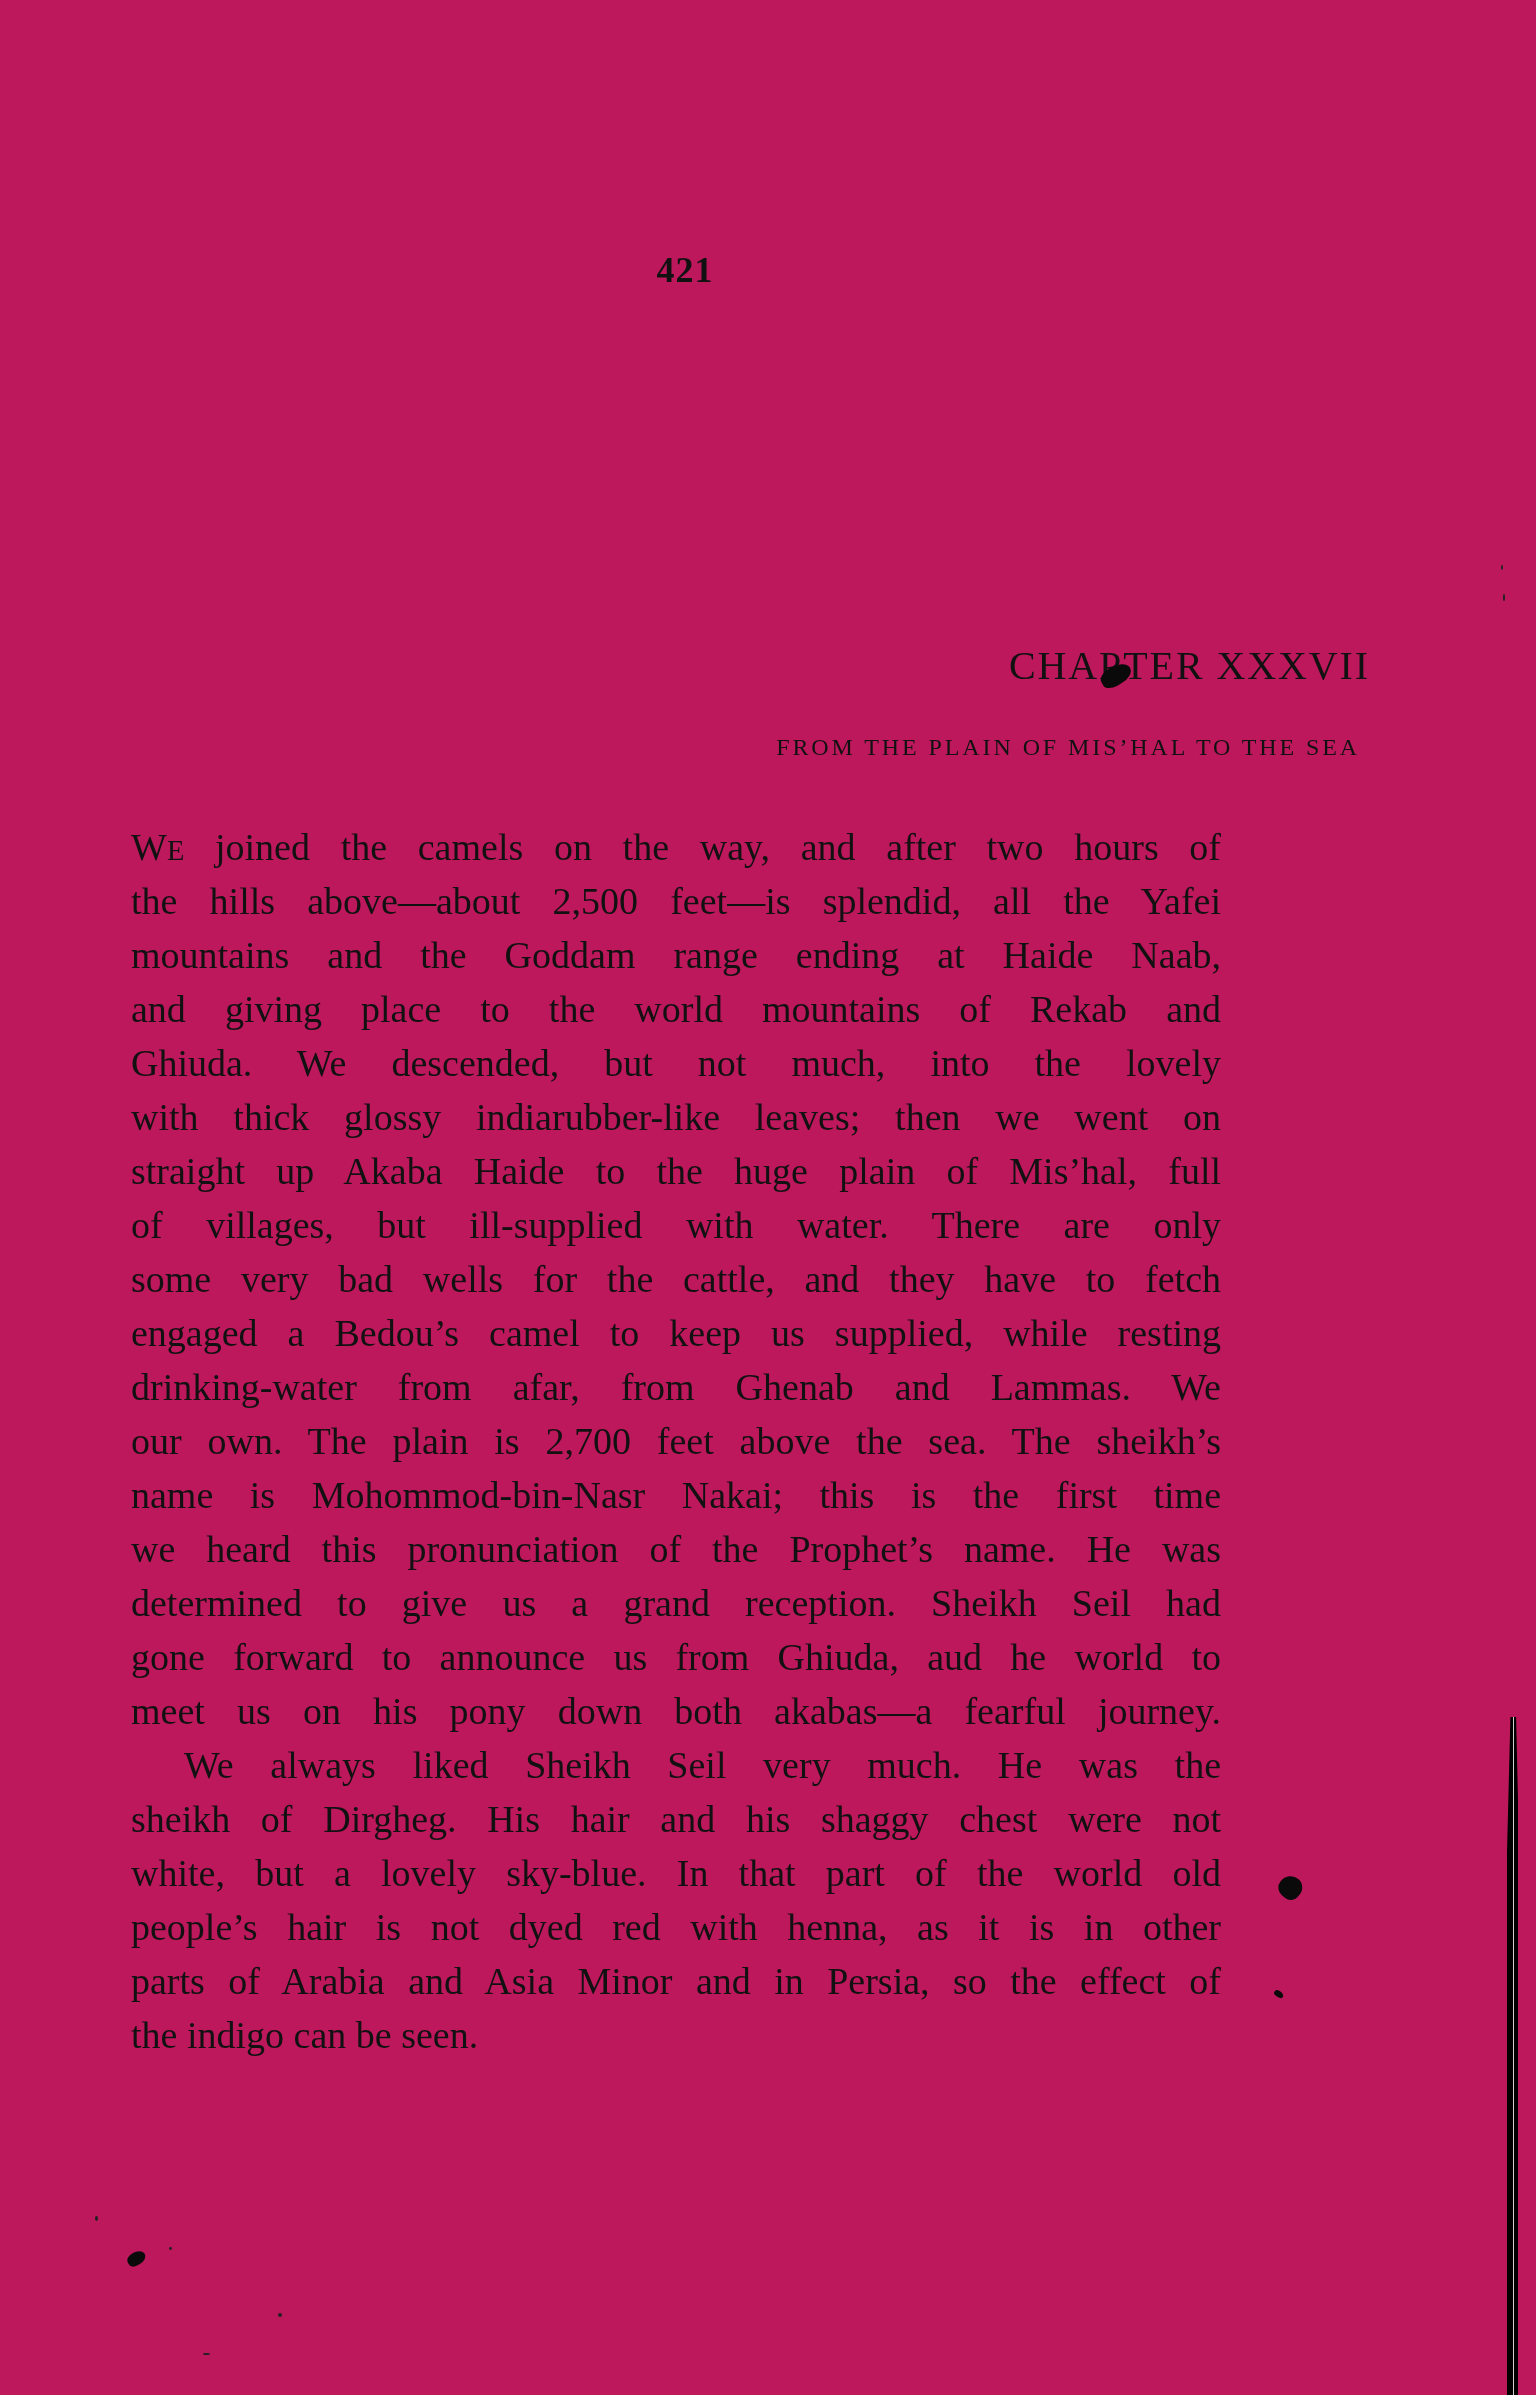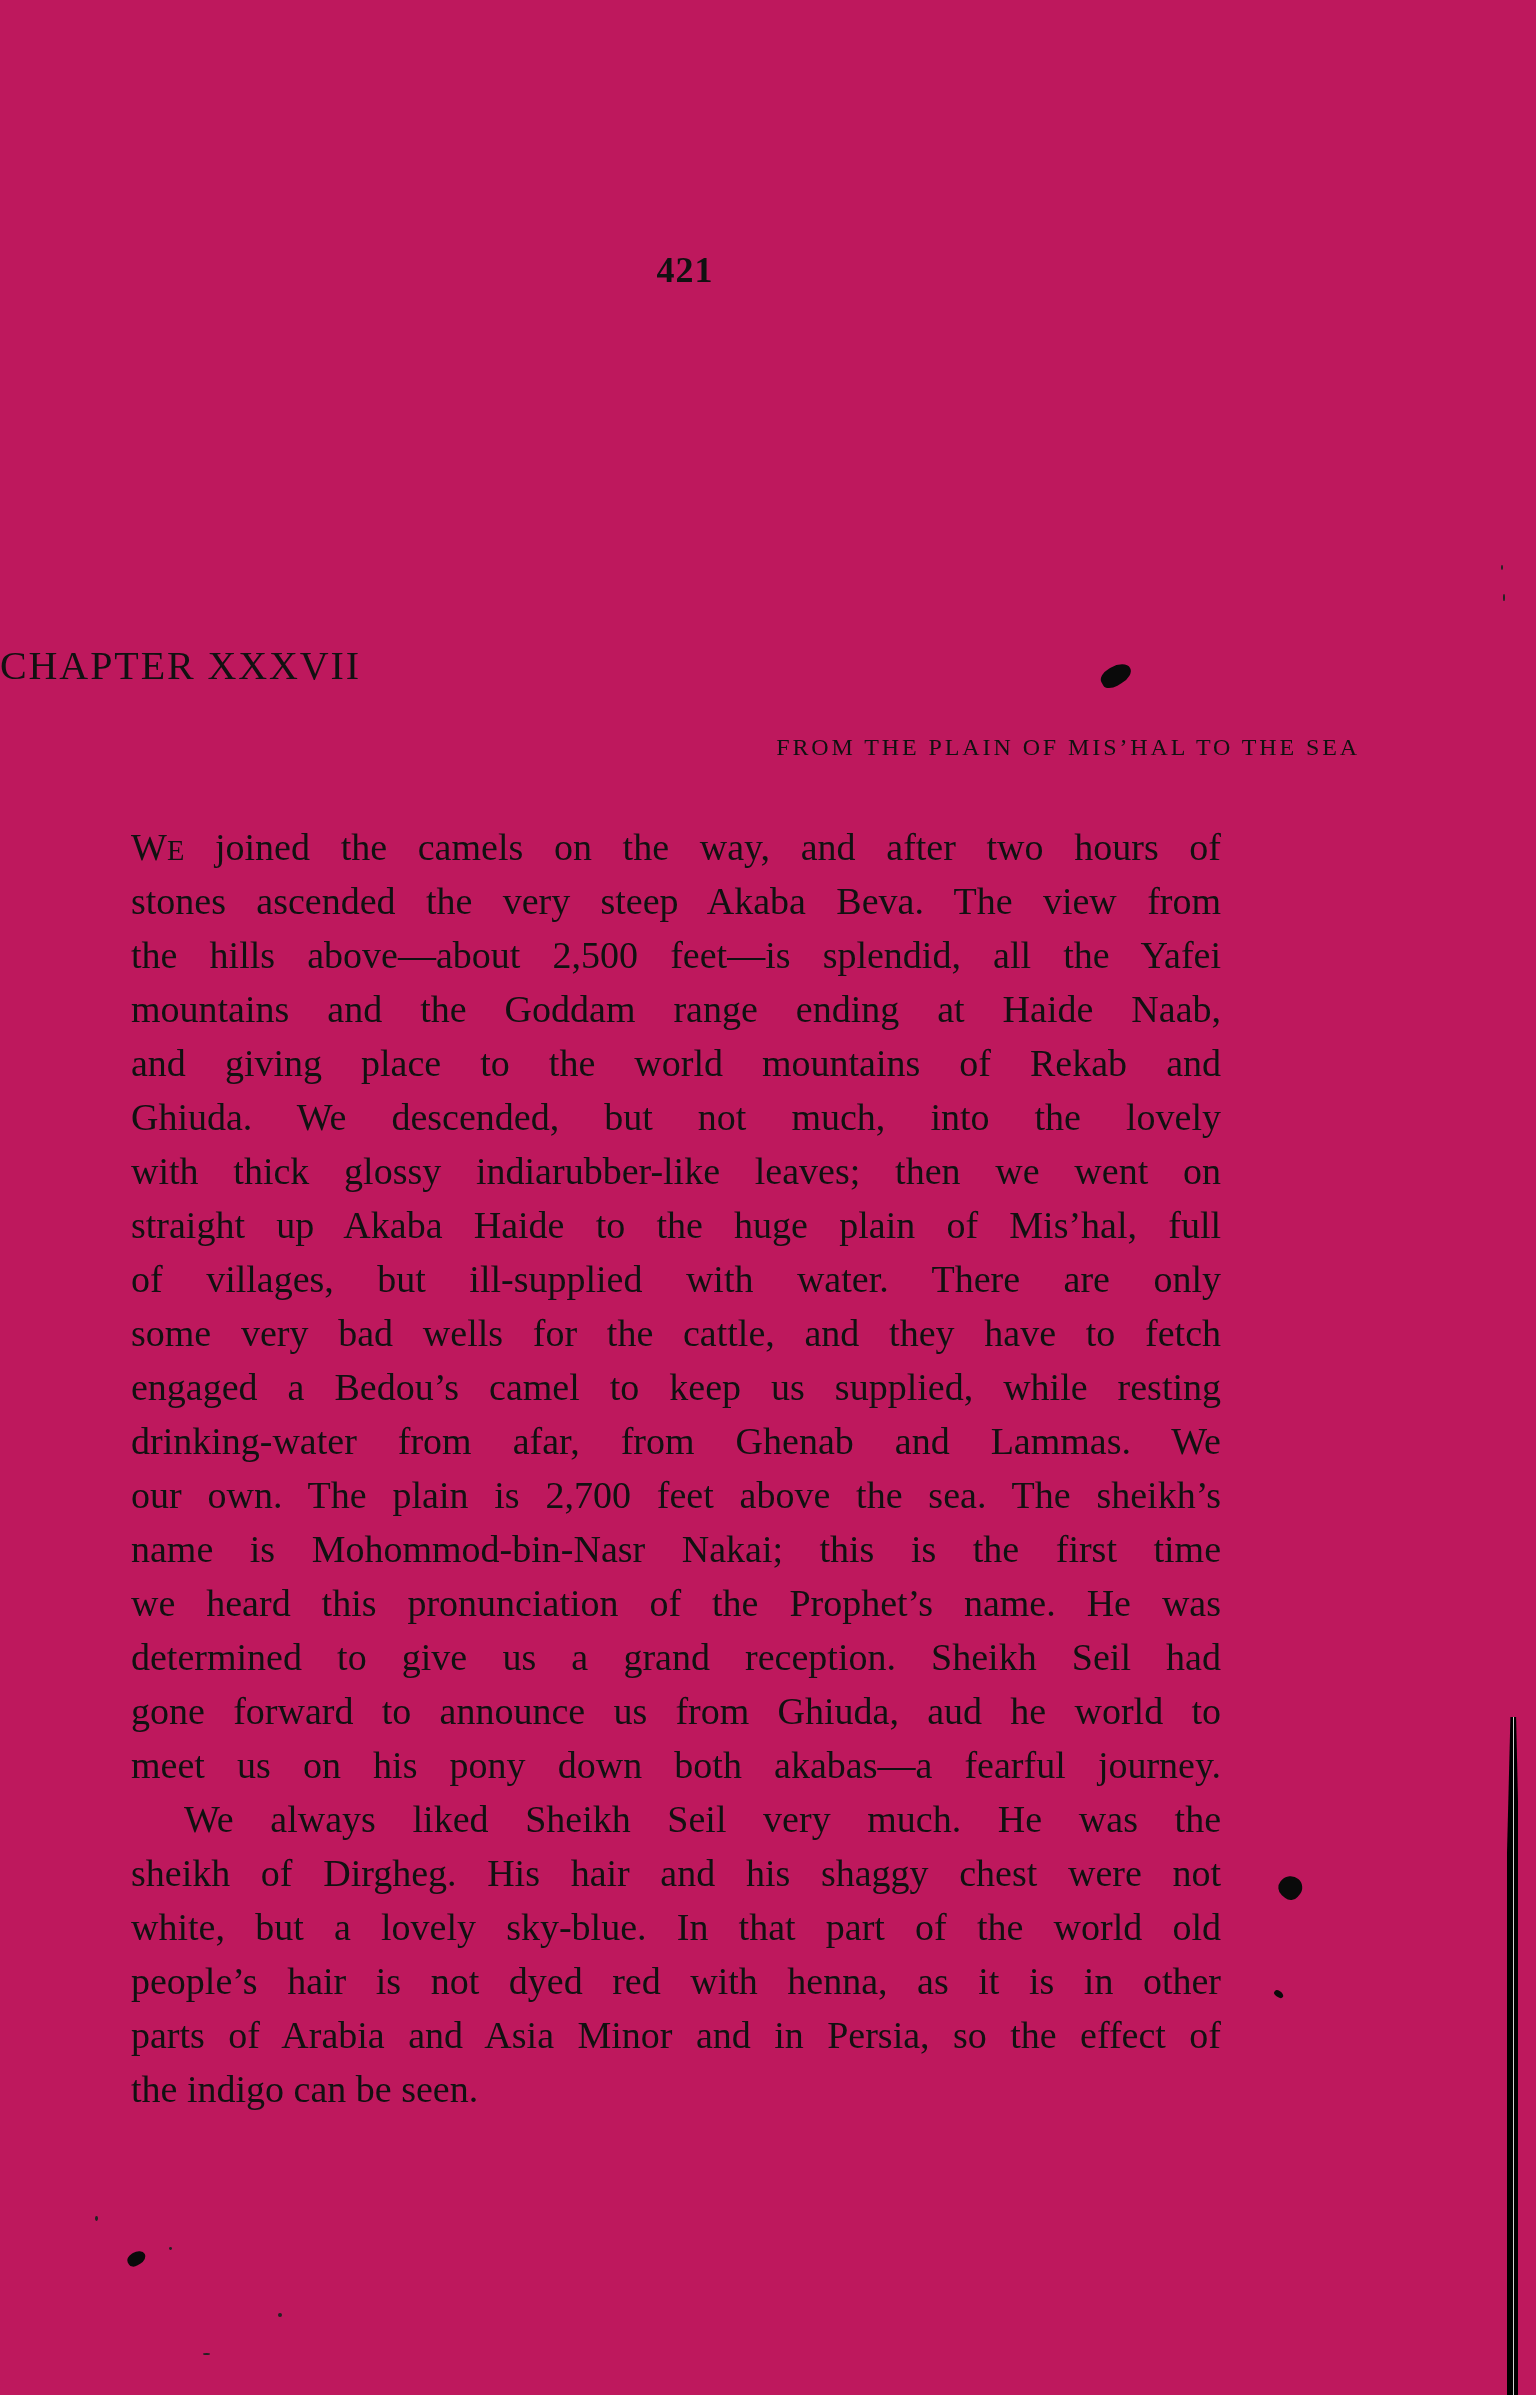--- a/index.html
+++ b/index.html
@@ -30,21 +30,21 @@
       text-align: center;
       font-size: 36px;
       font-weight: bold;
       letter-spacing: 1px;
     }
     .chapter-title {
       position: absolute;
       top: 642px;
       left: 0;
       width: 1370px;
-      text-align: left;
+      text-align: right;
       font-size: 40px;
       letter-spacing: 1.9px;
       font-weight: normal;
     }
     .chapter-subtitle {
       position: absolute;
       top: 734px;
       left: 0;
       width: 1360px;
       text-align: right;
@@ -106,21 +106,20 @@
 
   <div class="page-number">421</div>
 
   <div class="chapter-title">CHAPTER XXXVII</div>
 
   <div class="chapter-subtitle">FROM THE PLAIN OF MIS’HAL TO THE SEA</div>
 
   <div class="body-text">
 
     <span class="line"><span class="lead"><span>W</span><span class="smallcap">E</span></span> <span>joined the camels on the way, and after two hours of</span></span>
-    <span class="line">stones ascended the very steep Akaba Beva.  The view from</span>
     <span class="line">the hills above—about 2,500 feet—is splendid, all the Yafei</span>
     <span class="line">mountains and the Goddam range ending at Haide Naab,</span>
     <span class="line">and giving place to the world mountains of Rekab and</span>
     <span class="line">Ghiuda.  We descended, but not much, into the lovely</span>
     <span class="line">with thick glossy indiarubber-like leaves; then we went on</span>
     <span class="line">straight up Akaba Haide to the huge plain of Mis’hal, full</span>
     <span class="line">of villages, but ill-supplied with water.  There are only</span>
     <span class="line">some very bad wells for the cattle, and they have to fetch</span>
     <span class="line">engaged a Bedou’s camel to keep us supplied, while resting</span>
     <span class="line">drinking-water from afar, from Ghenab and Lammas.  We</span>

